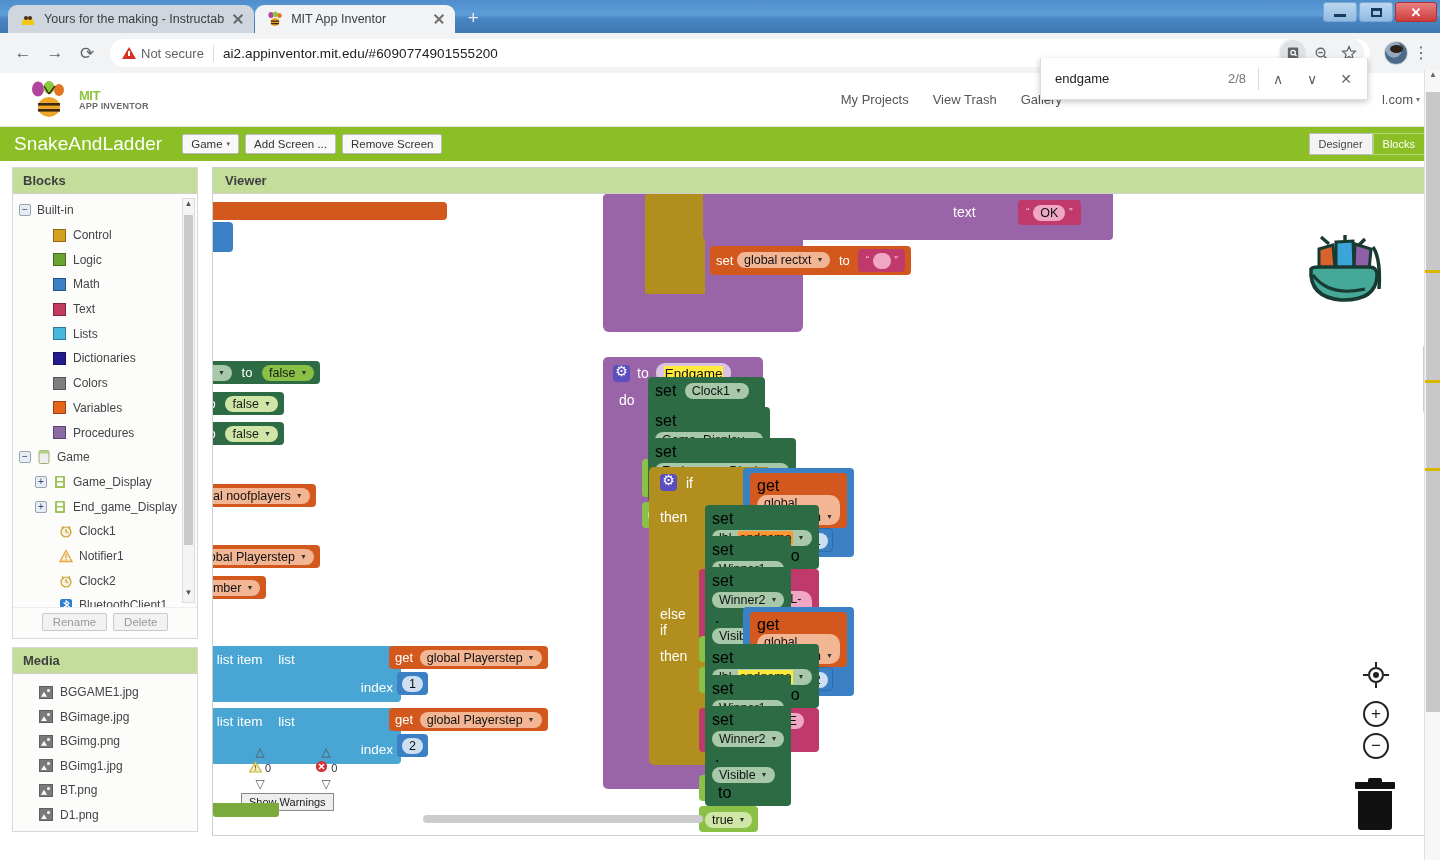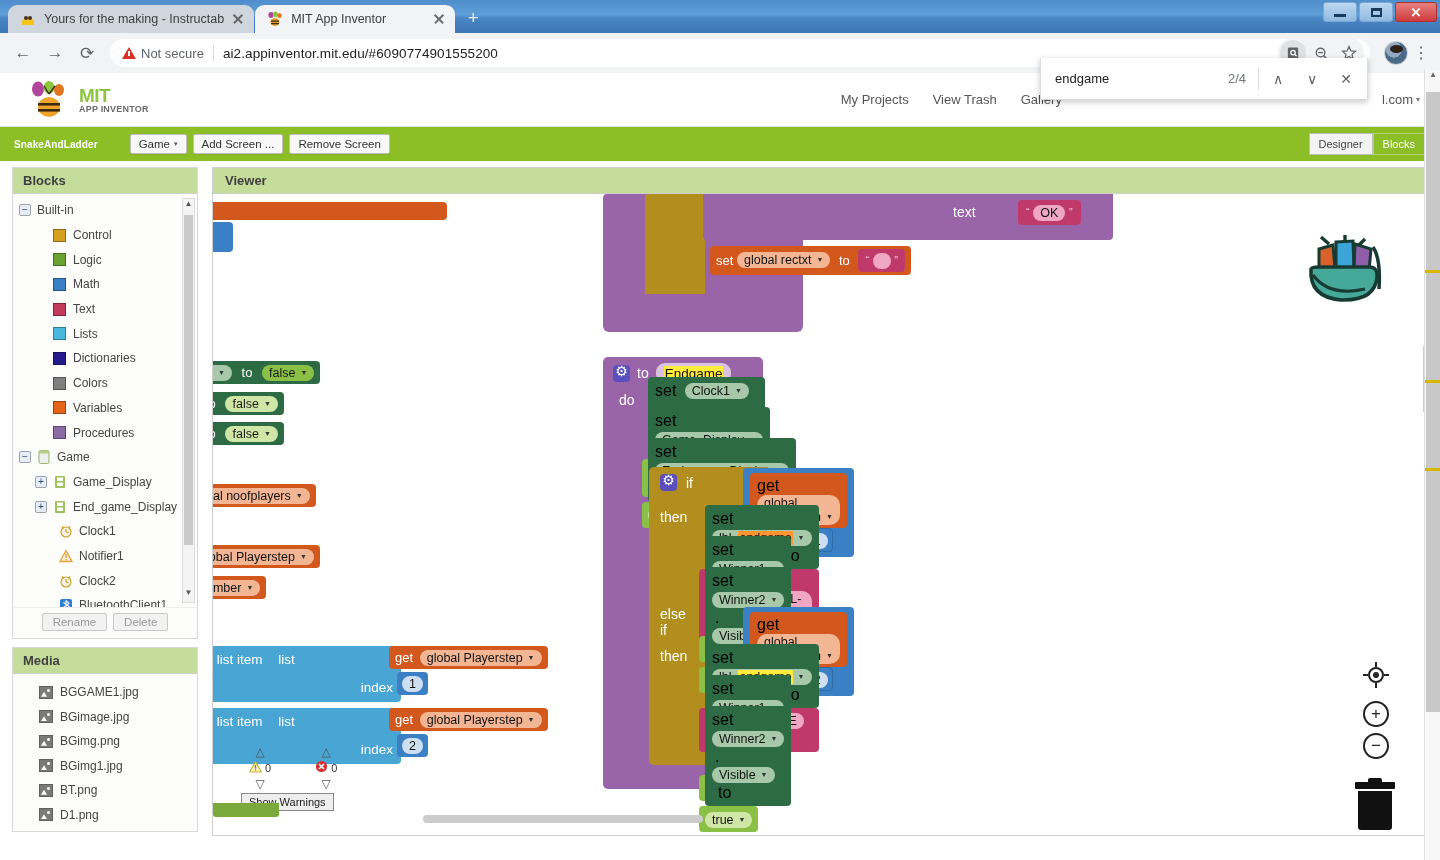--- a/index.html
+++ b/index.html
@@ -133,35 +133,35 @@
   }
 
   
   .ai-header {
     height:54px; background:#fff; display:flex; align-items:center;
     border-bottom:1px solid #e3e3e3; position:relative;
   }
   .logo-wrap { display:flex; align-items:center; margin-left:28px; gap:7px; }
   .logo-mark { width:44px; height:38px; position:relative; }
   .logo-text { line-height:1.0; }
-  .logo-text .l1 { font-size:19px; font-weight:bold; color:#8cc63e; letter-spacing:-.5px;}
+  .logo-text .l1 { font-size:13px; font-weight:bold; color:#8cc63e; letter-spacing:-.5px;}
   .logo-text .l2 { font-size:9px; font-weight:bold; color:#6b6b6b; letter-spacing:.2px;}
   .ai-menu { display:flex; margin-left:46px; gap:5px; }
   .ai-menu .mi, .ai-right .mi {
     font-size:13px; color:#555; padding:6px 10px; white-space:nowrap;
   }
   .ai-menu .mi .caret, .ai-right .mi .caret { font-size:8px; color:#777; margin-left:3px; vertical-align:2px;}
   .ai-right { position:absolute; right:10px; display:flex; align-items:center; gap:4px; }
 
   
   .projbar {
     height:34px; background:#8cbf26; display:flex; align-items:center;
     padding-left:14px; position:relative;
   }
-  .projname { color:#fff; font-size:10px; font-weight:bold; margin-right:32px; letter-spacing:.1px;}
+  .projname { color:#fff; font-size:19px; font-weight:normal; margin-right:20px; letter-spacing:.1px;}
   .pbtn {
     background:#f8f8f8; border:1px solid #bfbfbf; border-radius:2px;
     font-size:11.5px; color:#333; padding:3px 8px; margin-right:6px;
     box-shadow: 0 1px 0 rgba(0,0,0,.07);
   }
   .pbtn .caret { font-size:7px; color:#555; margin-left:4px; vertical-align:2px;}
   .toggle-right { position:absolute; right:15px; display:flex; }
   .tgl {
     font-size:11px; padding:4px 9px; border:1px solid #9fb95f;
   }
@@ -358,21 +358,21 @@
         </span>
       </span>
     </div>
 
     <div class="avatar"></div>
     <div class="kebab">⋮</div>
   </div>
 
   <div class="findbar">
     <span class="find-input">endgame</span>
-    <span class="find-count">2/4</span>
+    <span class="find-count">2/8</span>
     <span class="find-sep"></span>
     <span class="find-btn">∧</span>
     <span class="find-btn">∨</span>
     <span class="find-btn">✕</span>
   </div>
 
   <div class="ai-header">
     <div class="logo-wrap">
       <span class="logo-mark">
         <svg width="44" height="38" viewBox="0 0 44 38">

